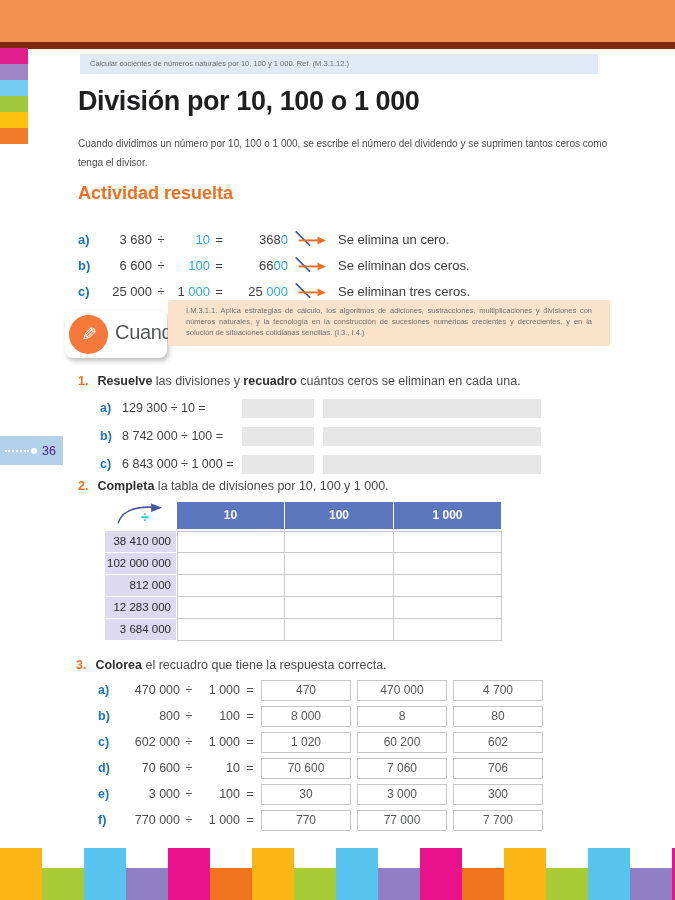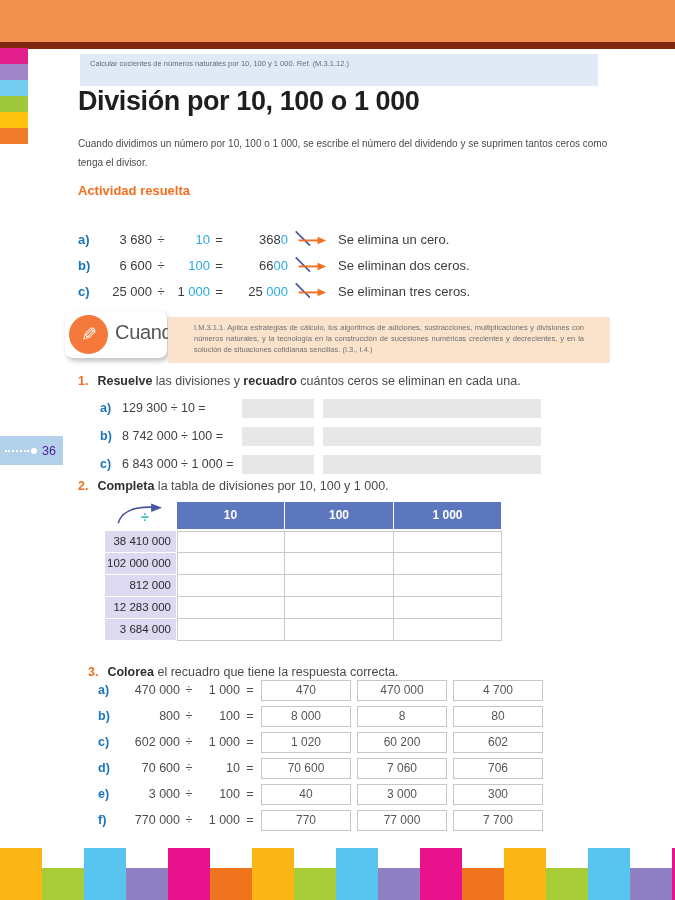--- a/index.html
+++ b/index.html
@@ -11,50 +11,50 @@
   }
   
   .topbar   { position:absolute; left:0; top:0; width:675px; height:42px; background:#F2914F; }
   .maroon   { position:absolute; left:0; top:42px; width:675px; height:7px; background:#7F2810; }
   .squares  { position:absolute; left:0; top:48px; width:28px; }
   .squares .sq { width:28px; height:16px; }
   .tema-box { position:absolute; left:29px; top:48px; width:38px; height:82px; background:#F4F4F5;
               display:flex; flex-direction:column; align-items:center; justify-content:center; }
   .tema-num { font-size:34px; font-weight:bold; color:#F26F21; line-height:30px; letter-spacing:-1px; }
   .tema-lbl { font-size:13px; color:#58585A; margin-top:0px; }
-  .refbox   { position:absolute; left:80px; top:54px; width:518px; height:32px; background:#DFEAF6;
+  .refbox   { position:absolute; left:80px; top:54px; width:518px; height:20px; background:#DFEAF6;
               font-size:7.5px; color:#696A6D; line-height:20px; padding-left:10px; }
   .title    { position:absolute; left:78px; top:86px; font-size:27px; font-weight:bold;
               color:#1F1F21; letter-spacing:-0.4px; }
   .intro    { position:absolute; left:78px; top:134px; width:534px; font-size:10px;
               line-height:19px; color:#4A4A4C; }
   
-  .act-h    { position:absolute; left:78px; top:183px; font-size:13px; font-weight:bold; color:#F26F21; }
+  .act-h    { position:absolute; left:78px; top:183px; font-size:18px; font-weight:bold; color:#F26F21; }
   .act-lead { position:absolute; left:78px; top:205px; font-size:12.5px; color:#4A4A4C; }
   .bold     { font-weight:bold; color:#303032; }
   .act-rows { position:absolute; left:78px; top:226px; }
   .arow     { display:flex; align-items:center; height:26px; font-size:13px; color:#3C3C3E; }
   .c-letter { width:22px; font-weight:bold; color:#1C75BC; }
   .c-div    { width:52px; text-align:right; }
   .c-sign   { width:18px; text-align:center; }
   .c-dvr    { width:40px; text-align:right; }
   .c-eq     { width:18px; text-align:center; }
   .c-res    { width:60px; text-align:right; }
   .cyan     { color:#29ABE2; }
   .elim     { width:38px; height:18px; margin-left:2px; }
   .c-note   { margin-left:10px; }
   
   .taller-card { position:absolute; left:65px; top:311px; width:102px; height:47px; background:#fff;
                  border-radius:8px; box-shadow:2px 3px 5px rgba(0,0,0,0.25); }
   .taller-circle { position:absolute; left:4px; top:4px; width:39px; height:39px; border-radius:50%;
                  background:#F4793B; display:flex; align-items:center; justify-content:center; }
   .pencil   { color:#fff; font-size:19px; transform:scaleX(-1); }
   .taller-lbl { position:absolute; left:50px; top:10px; font-size:20px; color:#555658; letter-spacing:-0.3px; }
-  .taller-note { position:absolute; left:168px; top:317px; width:442px; height:46px; background:#FAE3CA;
-                 border-radius:2px; padding:6px 26px; font-size:7.5px; line-height:10.8px;
+  .taller-note { position:absolute; left:168px; top:300px; width:442px; height:46px; background:#FAE3CA;
+                 border-radius:2px; padding:6px 18px; font-size:7.5px; line-height:10.8px;
                  color:#6E6F72; text-align:justify; }
   
   .ex-h   { position:absolute; font-size:12.5px; color:#4A4A4C; }
   .ex-num { font-weight:bold; color:#F26F21; margin-right:9px; }
   
   .ex1-rows { position:absolute; left:100px; top:394px; }
   .e1row  { display:flex; align-items:center; height:28px; font-size:12.5px; color:#414144; }
   .e1-letter { width:22px; font-weight:bold; color:#1C75BC; }
   .e1-expr { width:120px; }
   .gbox1  { width:72px; height:19px; background:#E7E7E8; }
@@ -239,21 +239,21 @@
     <div class="tbl-c first"></div>
     <div class="tbl-c"></div>
     <div class="tbl-c"></div>
 
     <div class="tbl-l">3 684 000</div>
     <div class="tbl-c first"></div>
     <div class="tbl-c"></div>
     <div class="tbl-c"></div>
   </div>
 
-  <p class="ex-h" style="left:88px; top:658px;margin-top:7px;">
+  <p class="ex-h" style="left:76px; top:658px;">
     <span class="ex-num">3.</span><span class="bold">Colorea</span><span> el recuadro que tiene la respuesta correcta.</span>
   </p>
   <div class="ex3-rows">
     <div class="e3row">
       <span class="e3-letter">a)</span>
       <span class="e3-div">470 000</span>
       <span class="e3-sign">÷</span>
       <span class="e3-dvr">1 000</span>
       <span class="e3-eq">=</span>
       <div class="opt">470</div>
@@ -289,21 +289,21 @@
       <div class="opt">70 600</div>
       <div class="opt">7 060</div>
       <div class="opt">706</div>
     </div>
     <div class="e3row">
       <span class="e3-letter">e)</span>
       <span class="e3-div">3 000</span>
       <span class="e3-sign">÷</span>
       <span class="e3-dvr">100</span>
       <span class="e3-eq">=</span>
-      <div class="opt">40</div>
+      <div class="opt">30</div>
       <div class="opt">3 000</div>
       <div class="opt">300</div>
     </div>
     <div class="e3row">
       <span class="e3-letter">f)</span>
       <span class="e3-div">770 000</span>
       <span class="e3-sign">÷</span>
       <span class="e3-dvr">1 000</span>
       <span class="e3-eq">=</span>
       <div class="opt">770</div>

